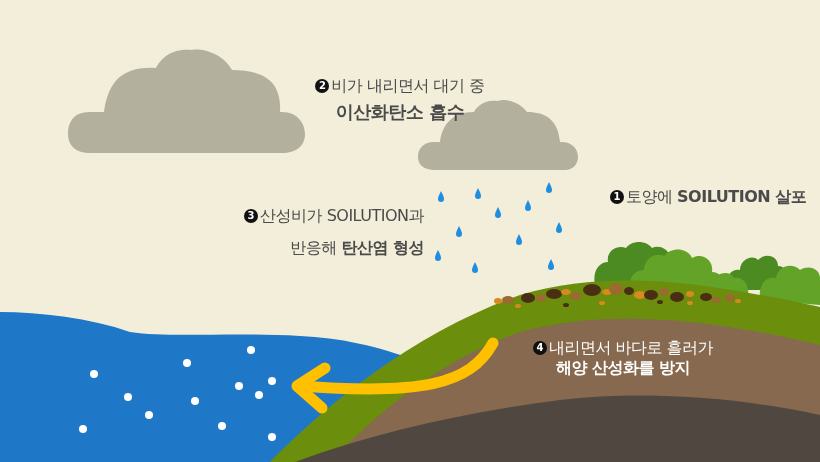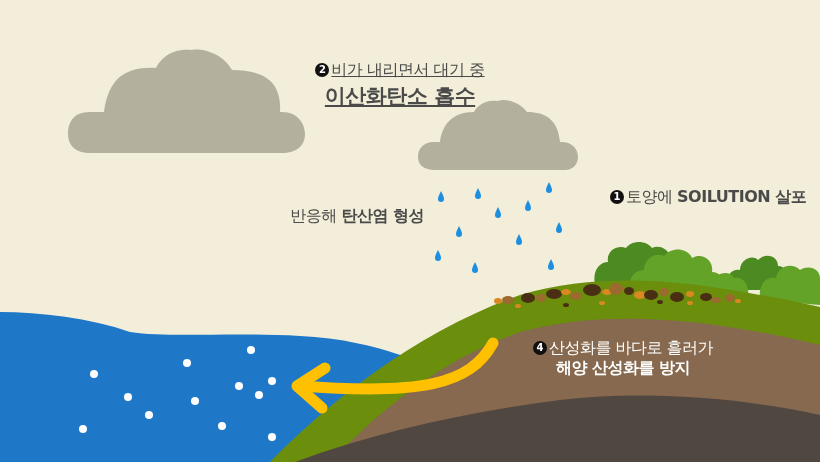--- a/index.html
+++ b/index.html
@@ -99,29 +99,30 @@
       <circle cx="83" cy="429" r="4"></circle>
       <circle cx="272" cy="437" r="4"></circle>
   </g>
 
   <g fill="none" stroke="#ffc000" stroke-width="11" stroke-linecap="round" stroke-linejoin="round">
     <path d="M493,343 C470,385 420,395 300,386"></path>
     <path d="M325,368 L297,386 L322,408"></path>
   </g>
 </svg>
 
-<div class="label center" style="left:300px; top:60px; width:200px;text-decoration:underline;">
+<div class="label center" style="left:300px; top:76px; width:200px;">
   <span class="line"><span class="num">2</span><span>비가 내리면서 대기 중</span></span>
-  <span class="line bold" style="margin-top:6px; font-size:21px;">이산화탄소 흡수</span>
+  <span class="line bold" style="margin-top:6px; font-size:18px;">이산화탄소 흡수</span>
 </div>
 
 <div class="label right" style="left:210px; top:206px; width:214px;">
-  <span class="line" style=""><span>반응해 </span><span class="bold">탄산염 형성</span></span>
+  <span class="line"><span class="num">3</span><span>산성비가 SOILUTION과</span></span>
+  <span class="line" style="margin-top:12px;"><span>반응해 </span><span class="bold">탄산염 형성</span></span>
 </div>
 
 <div class="label" style="left:610px; top:187px;">
   <span class="num">1</span><span>토양에 </span><span class="bold">SOILUTION 살포</span>
 </div>
 
 <div class="label light center" style="left:518px; top:338px; width:210px;">
-  <span class="line"><span class="num">4</span><span>산성화를 바다로 흘러가</span></span>
+  <span class="line"><span class="num">4</span><span>내리면서 바다로 흘러가</span></span>
   <span class="line bold" style="">해양 산성화를 방지</span>
 </div>
 
 </body></html>

